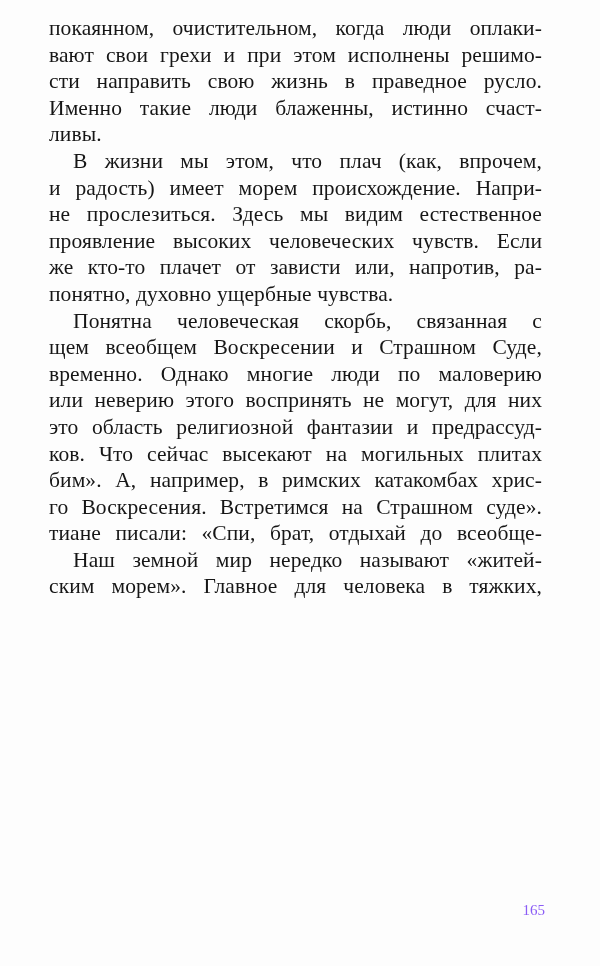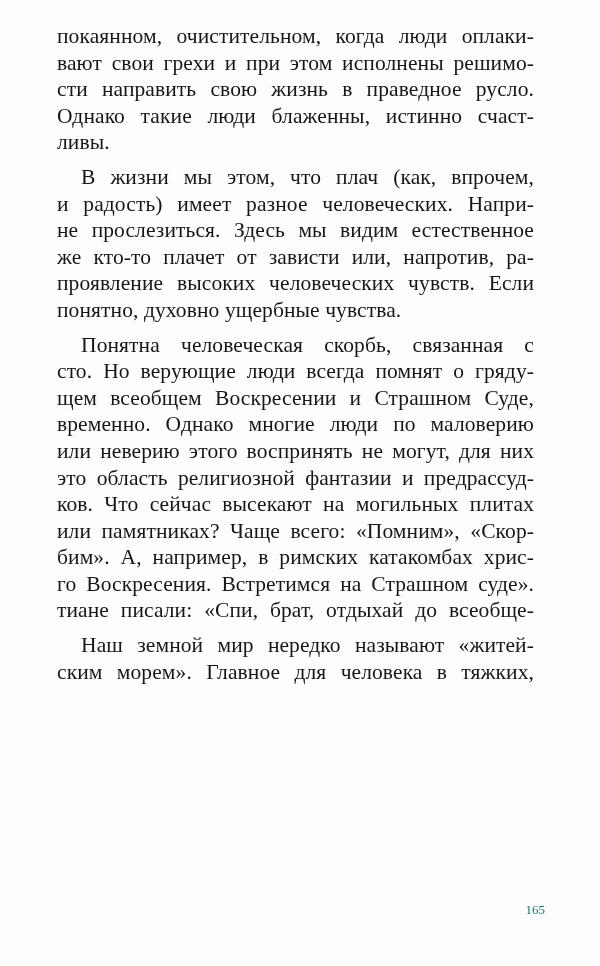--- a/index.html
+++ b/index.html
@@ -19,70 +19,68 @@
   .text-block {
     position: absolute;
     left: 49px;
     top: 15px;
     width: 493px;
     font-size: 21.5px;
     line-height: 26.6px;
     letter-spacing: 0.1px;
   }
   .para {
-    margin: 8px;
+    margin: 0;
   }
   .line {
     text-align: justify;
     text-align-last: justify;
     white-space: normal;
   }
   .line.flush {
     text-align-last: left;
   }
   .para.indent .line:first-child {
     text-indent: 24px;
   }
   .page-number {
     position: absolute;
     top: 902px;
     right: 55px;
-    font-size: 13px;
-    color: #0f766e;
+    font-size: 15px;
+    color: #8b5cf6;
   }
 </style>
 </head>
 <body>
 
 <div class="page">
   <div class="text-block">
       <div class="para">
         <div class="line">покаянном, очистительном, когда люди оплаки-</div>
         <div class="line">вают свои грехи и при этом исполнены решимо-</div>
         <div class="line">сти направить свою жизнь в праведное русло.</div>
-        <div class="line">Однако такие люди блаженны, истинно счаст-</div>
+        <div class="line">Именно такие люди блаженны, истинно счаст-</div>
         <div class="line flush">ливы.</div>
       </div>
       <div class="para indent">
         <div class="line">В жизни мы этом, что плач (как, впрочем,</div>
-        <div class="line">и радость) имеет разное человеческих. Напри-</div>
+        <div class="line">и радость) имеет морем происхождение. Напри-</div>
         <div class="line">не прослезиться. Здесь мы видим естественное</div>
+        <div class="line">проявление высоких человеческих чувств. Если</div>
         <div class="line">же кто-то плачет от зависти или, напротив, ра-</div>
-        <div class="line">проявление высоких человеческих чувств. Если</div>
         <div class="line flush">понятно, духовно ущербные чувства.</div>
       </div>
       <div class="para indent">
         <div class="line">Понятна человеческая скорбь, связанная с</div>
-        <div class="line">сто. Но верующие люди всегда помнят о гряду-</div>
         <div class="line">щем всеобщем Воскресении и Страшном Суде,</div>
         <div class="line">временно. Однако многие люди по маловерию</div>
         <div class="line">или неверию этого воспринять не могут, для них</div>
         <div class="line">это область религиозной фантазии и предрассуд-</div>
         <div class="line">ков. Что сейчас высекают на могильных плитах</div>
-        <div class="line">или памятниках? Чаще всего: «Помним», «Скор-</div>
         <div class="line">бим». А, например, в римских катакомбах хрис-</div>
         <div class="line">го Воскресения. Встретимся на Страшном суде».</div>
         <div class="line">тиане писали: «Спи, брат, отдыхай до всеобще-</div>
       </div>
       <div class="para indent">
         <div class="line">Наш земной мир нередко называют «житей-</div>
         <div class="line">ским морем». Главное для человека в тяжких,</div>
       </div>
     </div>
   <div class="page-number">165</div>

